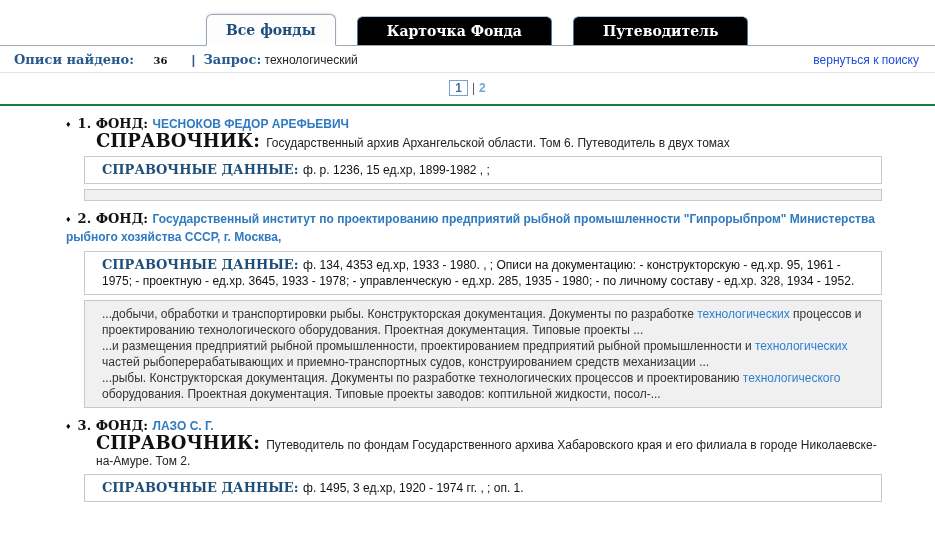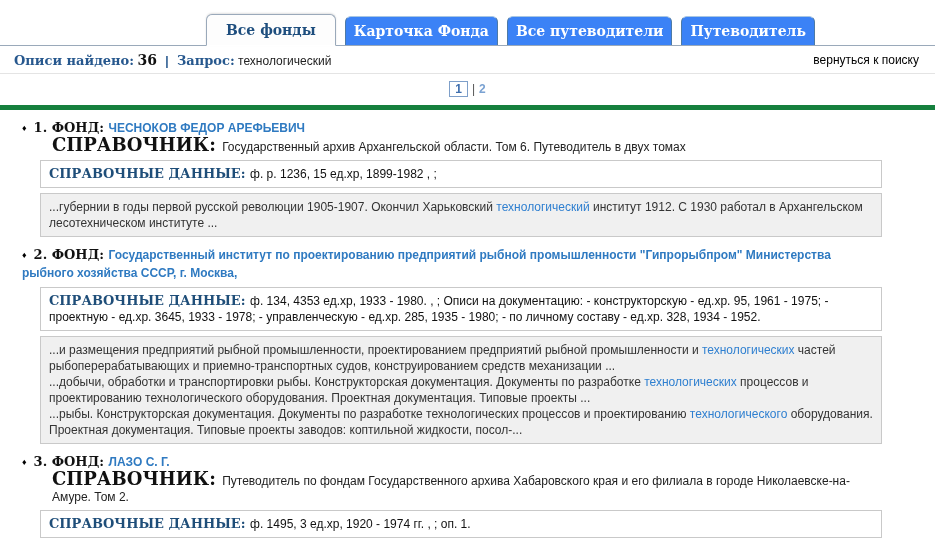--- a/index.html
+++ b/index.html
@@ -4,103 +4,102 @@
 <style>
   * { box-sizing: border-box; }
   html,body { margin:0; padding:0; }
   body {
     width:935px; height:548px; overflow:hidden;
     background:#ffffff; color:#222;
     font-family:"Liberation Sans", sans-serif; font-size:12px;
   }
   
   .tab-bar{
-    display:flex; gap:9px; align-items:flex-end;
+    display:flex; gap:21px; align-items:flex-end;
     padding:14px 0 0 206px;
     border-bottom:1px solid #9aa9ba;
   }
   .tab{
     font-family:"DejaVu Serif","Liberation Serif",serif;
     font-weight:bold; font-size:14px;
-    color:#ffffff; background:#3b82f6;
+    color:#ffffff; background:#000000;
     border:1px solid #4d7aa6; border-top-color:#a8c6e2; border-bottom:none;
     border-radius:6px 6px 0 0;
-    padding:6px 8px 6px; cursor:pointer; white-space:nowrap;
+    padding:6px 29px 6px; cursor:pointer; white-space:nowrap;
   }
   .tab.active{
     background:#fdfdfd; color:#1e4e7e;
     border:1px solid #9aa9ba; border-bottom:1px solid #ffffff;
     margin-bottom:-1px; padding:7px 19px 7px;
     box-shadow:0 -1px 2px rgba(0,0,0,.12);
   }
   
   .header-row{
     display:flex; justify-content:space-between; align-items:center;
     padding:6px 16px 5px 14px;
     border-bottom:1px solid #e4e4e4;
   }
   .serif-label{
     font-family:"DejaVu Serif","Liberation Serif",serif;
     font-weight:bold; font-size:13px; color:#27588e;
   }
   .found-count{
     font-family:"DejaVu Serif","Liberation Serif",serif;
-    font-weight:bold; font-size:14px; color:#111; margin:0 0;
+    font-weight:bold; font-size:10px; color:#111; margin:0 16px;
   }
   .hdr-sep{ color:#27588e; font-weight:bold; padding:0 5px; }
   .query-value{ color:#222; }
-  .back-link{ color:#000000; cursor:pointer; text-decoration:none; }
+  .back-link{ color:#1d4ed8; cursor:pointer; text-decoration:none; }
   
   .pagination{
     text-align:center; padding:7px 0 8px;
-    border-bottom:5px solid #15803d;
+    border-bottom:2px solid #15803d;
   }
   .pg-current{
     display:inline-block; border:1px solid #7e9fc9; color:#3f6fae;
     font-weight:bold; padding:0 5px; margin:0 4px; cursor:default;
   }
   .pg-sep{ color:#555; }
   .pg-link{ color:#7aa2d2; font-weight:bold; margin:0 4px; cursor:pointer; }
   
   .results{ padding:9px 53px 0 22px; }
-  .result{ margin-bottom:9px; }
+  .result{ margin-bottom:9px;margin-left:44px; }
   .r-title{ line-height:18px; }
   .bullet{ font-size:9px; color:#000; margin-right:7px; vertical-align:1px; }
   .r-num{
     font-family:"DejaVu Serif","Liberation Serif",serif;
     font-weight:bold; font-size:13px; color:#111;
   }
   .r-link{ font-weight:bold; font-size:12px; color:#2f7ac1; cursor:pointer; }
   .r-guide{ padding-left:30px; line-height:16px; }
   .g-label{
     font-family:"DejaVu Serif","Liberation Serif",serif;
     font-weight:bold; font-size:18px; color:#111;
   }
   .g-value{ color:#222; }
   .box{
     border:1px solid #c9c9c9; margin:5px 0 5px 18px;
-    padding:5px 8px; line-height:16px;
+    padding:5px 17px; line-height:16px;
   }
   .data-box{ background:#ffffff; }
   .d-label{
     font-family:"DejaVu Serif","Liberation Serif",serif;
     font-weight:bold; font-size:13px; color:#1f4e79;
   }
   .d-value{ color:#111; }
   .excerpt-box{ background:#f0f0f0; color:#333; }
   .excerpt{ margin:0; }
   .hl{ color:#2e7fd0; }
 </style>
 </head>
 <body>
 
 <div class="tab-bar">
     <div class="tab active">Все фонды</div>
     <div class="tab">Карточка Фонда</div>
-    <div class="tab">Все путеводители</div>
     <div class="tab">Путеводитель</div>
   </div>
 
 <div class="header-row">
   <div>
     <span class="serif-label">Описи найдено:</span>
     <span class="found-count">36</span>
     <span class="hdr-sep">|</span>
     <span class="serif-label">Запрос:</span>
     <span class="query-value">технологический</span>
@@ -109,29 +108,28 @@
 </div>
 
 <div class="pagination"><span class="pg-current">1</span><span class="pg-sep">|</span><span class="pg-link">2</span></div>
 
 <div class="results">
     <div class="result">
       <div class="r-title"><span class="bullet">♦</span><span class="r-num">1. ФОНД: </span><span class="r-link">ЧЕСНОКОВ ФЕДОР АРЕФЬЕВИЧ</span></div>
       <div class="r-guide"><span class="g-label">СПРАВОЧНИК: </span><span class="g-value">Государственный архив Архангельской области. Том 6. Путеводитель в двух томах</span></div>
       <div class="box data-box"><span class="d-label">СПРАВОЧНЫЕ ДАННЫЕ: </span><span class="d-value">ф. р. 1236, 15 ед.хр, 1899-1982 , ;</span></div>
       <div class="box excerpt-box">
-        <div class="excerpt"><span>...губернии в годы первой русской революции 1905-1907. Окончил Харьковский </span><span class="hl">технологический</span><span> институт 1912. С 1930 работал в Архангельском лесотехническом институте ...</span></div>
       </div>
     </div>
     <div class="result">
       <div class="r-title"><span class="bullet">♦</span><span class="r-num">2. ФОНД: </span><span class="r-link">Государственный институт по проектированию предприятий рыбной промышленности "Гипрорыбпром" Министерства рыбного хозяйства СССР, г. Москва,</span></div>
       <div class="box data-box"><span class="d-label">СПРАВОЧНЫЕ ДАННЫЕ: </span><span class="d-value">ф. 134, 4353 ед.хр, 1933 - 1980. , ; Описи на документацию: - конструкторскую - ед.хр. 95, 1961 - 1975; - проектную - ед.хр. 3645, 1933 - 1978; - управленческую - ед.хр. 285, 1935 - 1980; - по личному составу - ед.хр. 328, 1934 - 1952.</span></div>
       <div class="box excerpt-box">
+        <div class="excerpt"><span>...добычи, обработки и транспортировки рыбы. Конструкторская документация. Документы по разработке </span><span class="hl">технологических</span><span> процессов и проектированию технологического оборудования. Проектная документация. Типовые проекты ...</span></div>
         <div class="excerpt"><span>...и размещения предприятий рыбной промышленности, проектированием предприятий рыбной промышленности и </span><span class="hl">технологических</span><span> частей рыбоперерабатывающих и приемно-транспортных судов, конструированием средств механизации ...</span></div>
-        <div class="excerpt"><span>...добычи, обработки и транспортировки рыбы. Конструкторская документация. Документы по разработке </span><span class="hl">технологических</span><span> процессов и проектированию технологического оборудования. Проектная документация. Типовые проекты ...</span></div>
         <div class="excerpt"><span>...рыбы. Конструкторская документация. Документы по разработке технологических процессов и проектированию </span><span class="hl">технологического</span><span> оборудования. Проектная документация. Типовые проекты заводов: коптильной жидкости, посол-...</span></div>
       </div>
     </div>
     <div class="result">
       <div class="r-title"><span class="bullet">♦</span><span class="r-num">3. ФОНД: </span><span class="r-link">ЛАЗО С. Г.</span></div>
       <div class="r-guide"><span class="g-label">СПРАВОЧНИК: </span><span class="g-value">Путеводитель по фондам Государственного архива Хабаровского края и его филиала в городе Николаевске-на-Амуре. Том 2.</span></div>
       <div class="box data-box"><span class="d-label">СПРАВОЧНЫЕ ДАННЫЕ: </span><span class="d-value">ф. 1495, 3 ед.хр, 1920 - 1974 гг. , ; оп. 1.</span></div>
     </div>
   </div>
 

